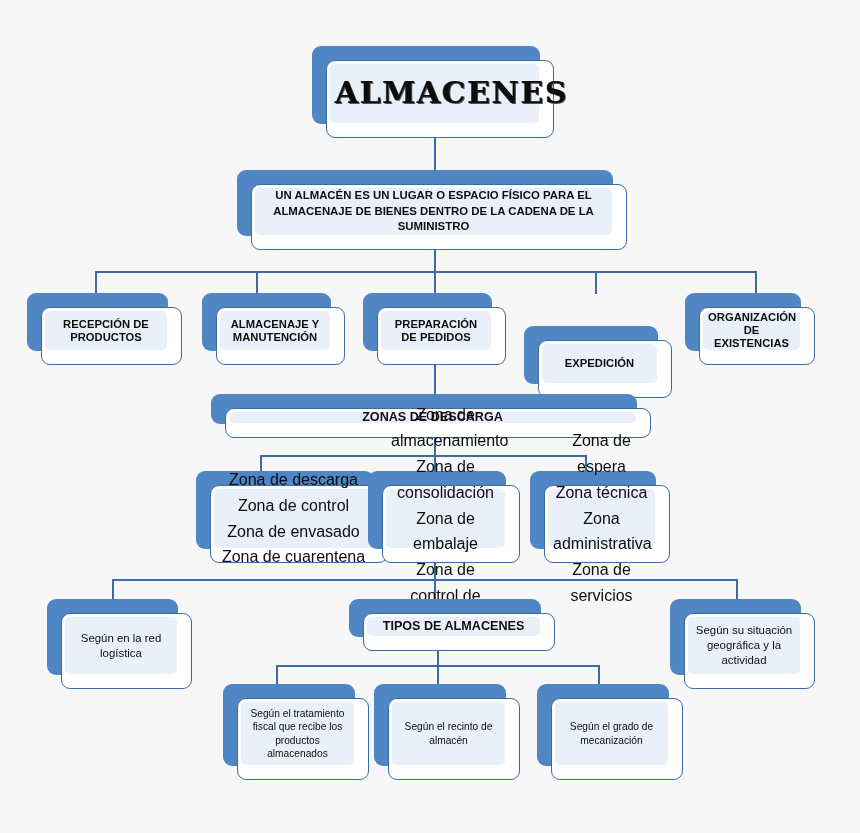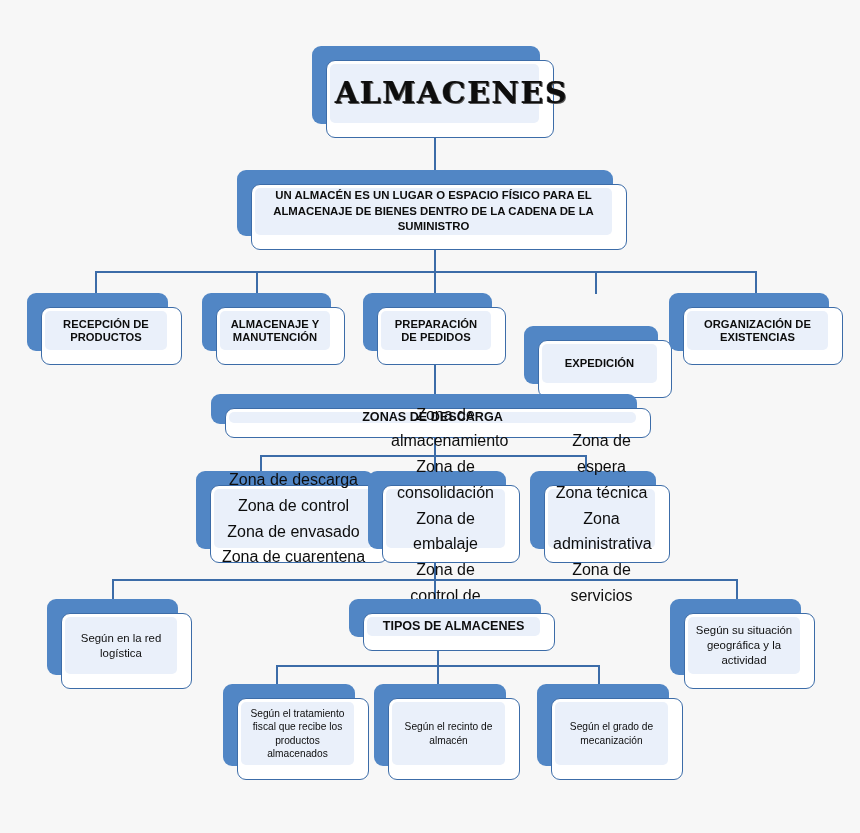--- a/index.html
+++ b/index.html
@@ -194,21 +194,21 @@
 
   <div class="node bold-node" style="left:524px; top:293px; width:148px; height:72px;margin-top:33px;">
     <div class="shadow"></div>
     <div class="card">
       <div class="panel">
         <div class="txt">EXPEDICIÓN</div>
       </div>
     </div>
   </div>
 
-  <div class="node bold-node" style="left:669px; top:293px; width:174px; height:72px;">
+  <div class="node bold-node" style="left:685px; top:293px; width:130px; height:72px;">
     <div class="shadow"></div>
     <div class="card">
       <div class="panel">
         <div class="txt">ORGANIZACIÓN DE EXISTENCIAS</div>
       </div>
     </div>
   </div>
 
   <div class="node banner-node" style="left:211px; top:394px; width:440px; height:44px;">
     <div class="shadow"></div>

